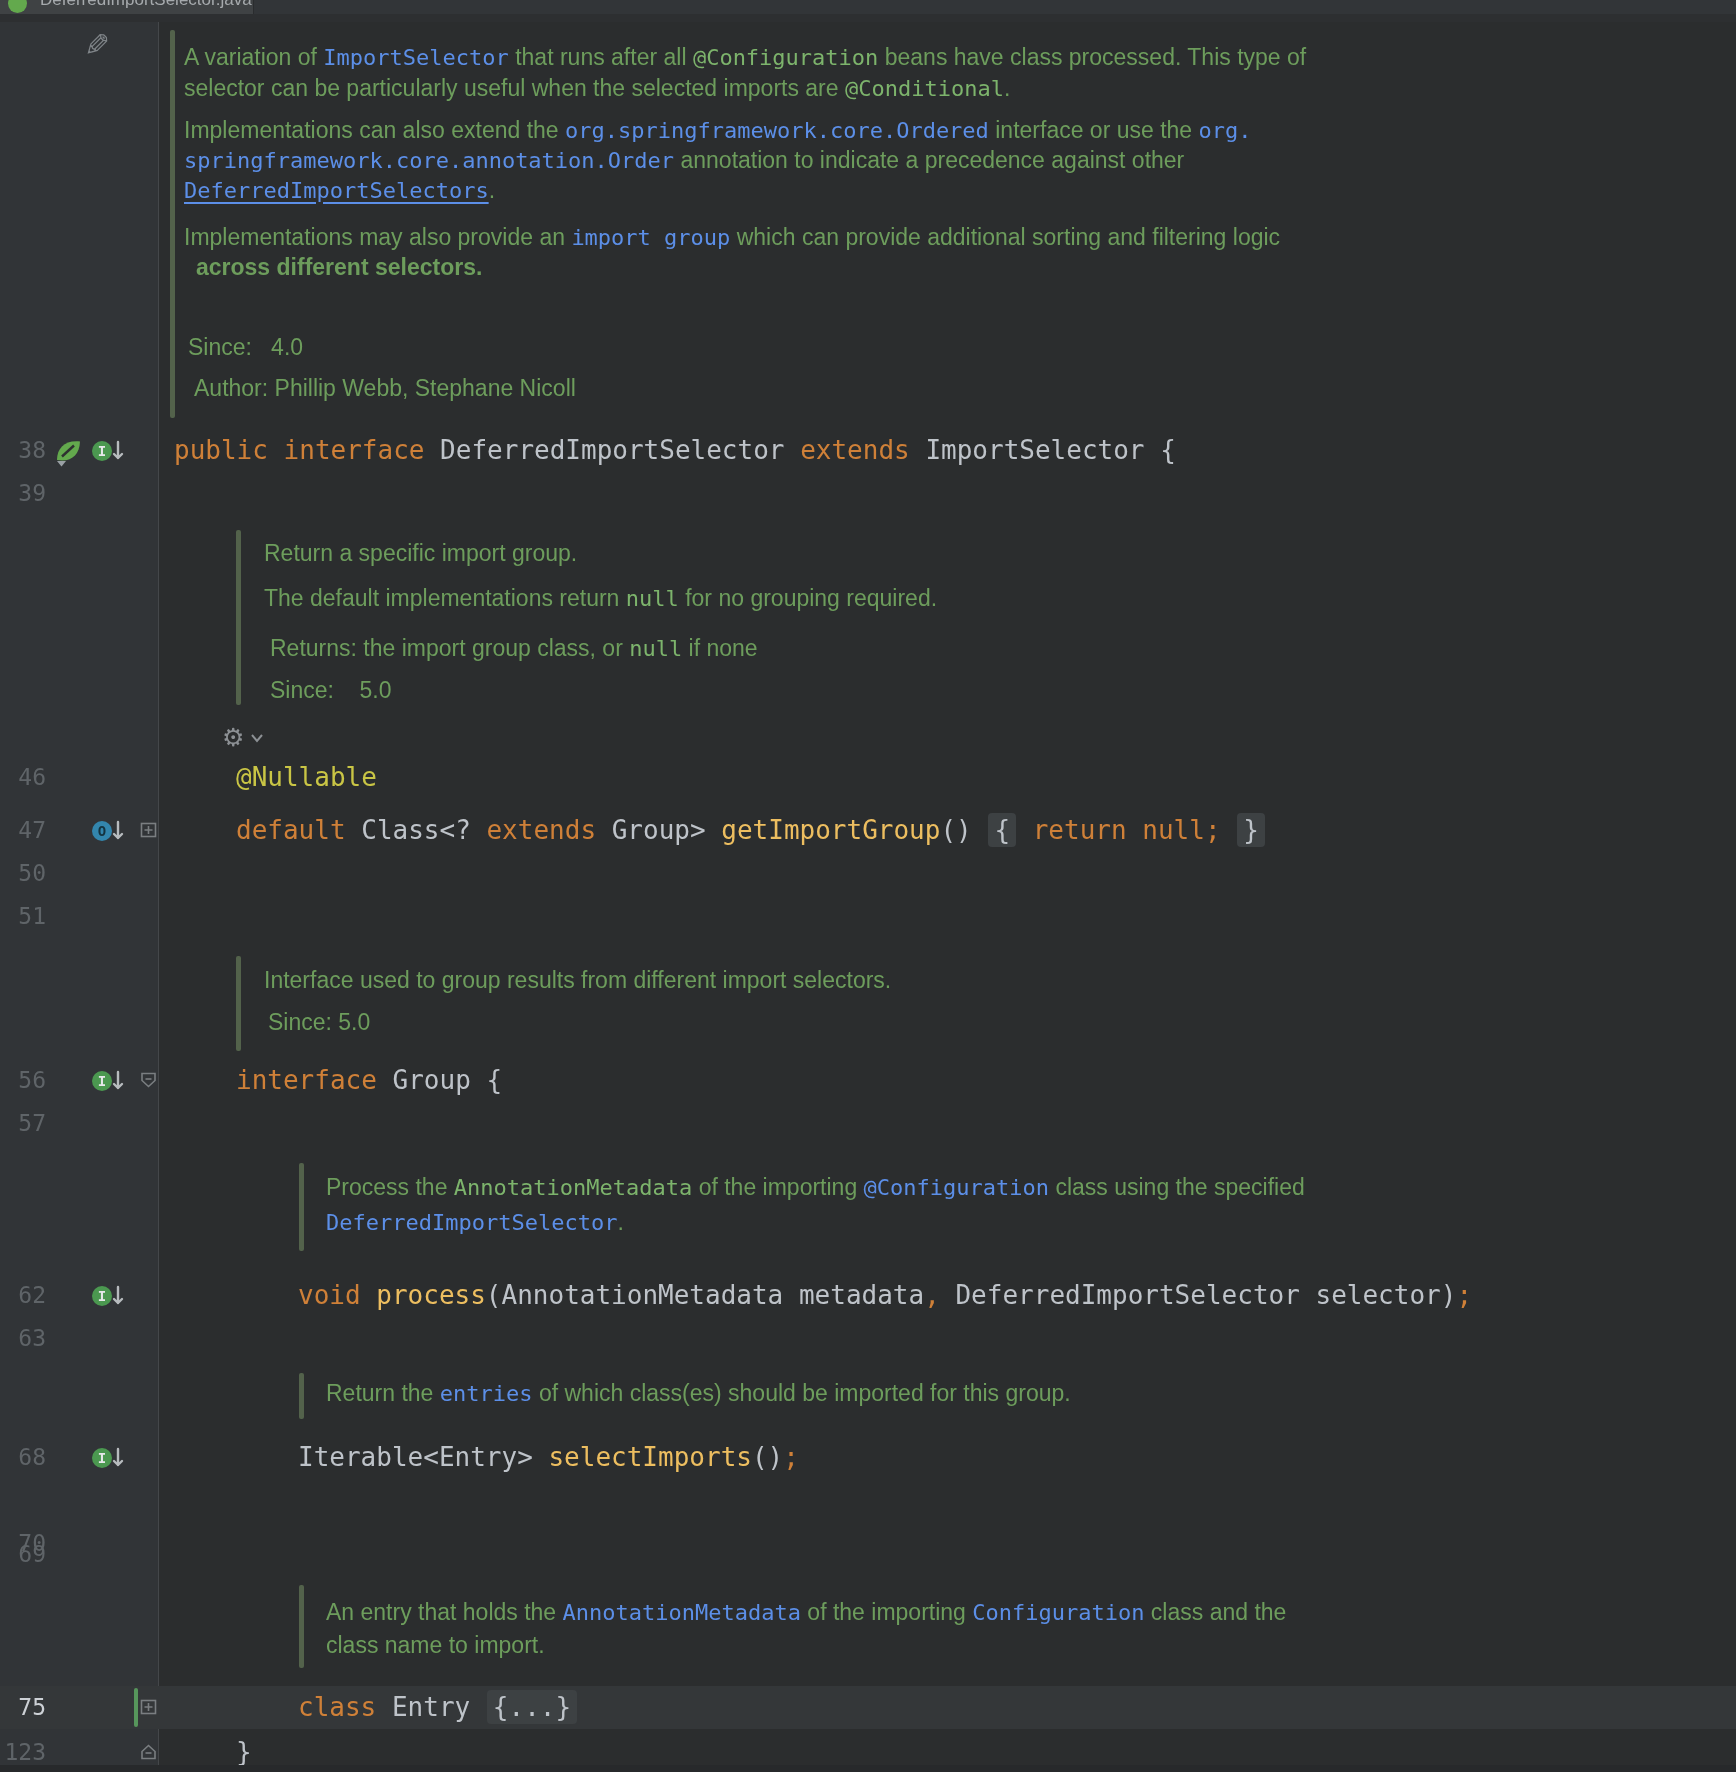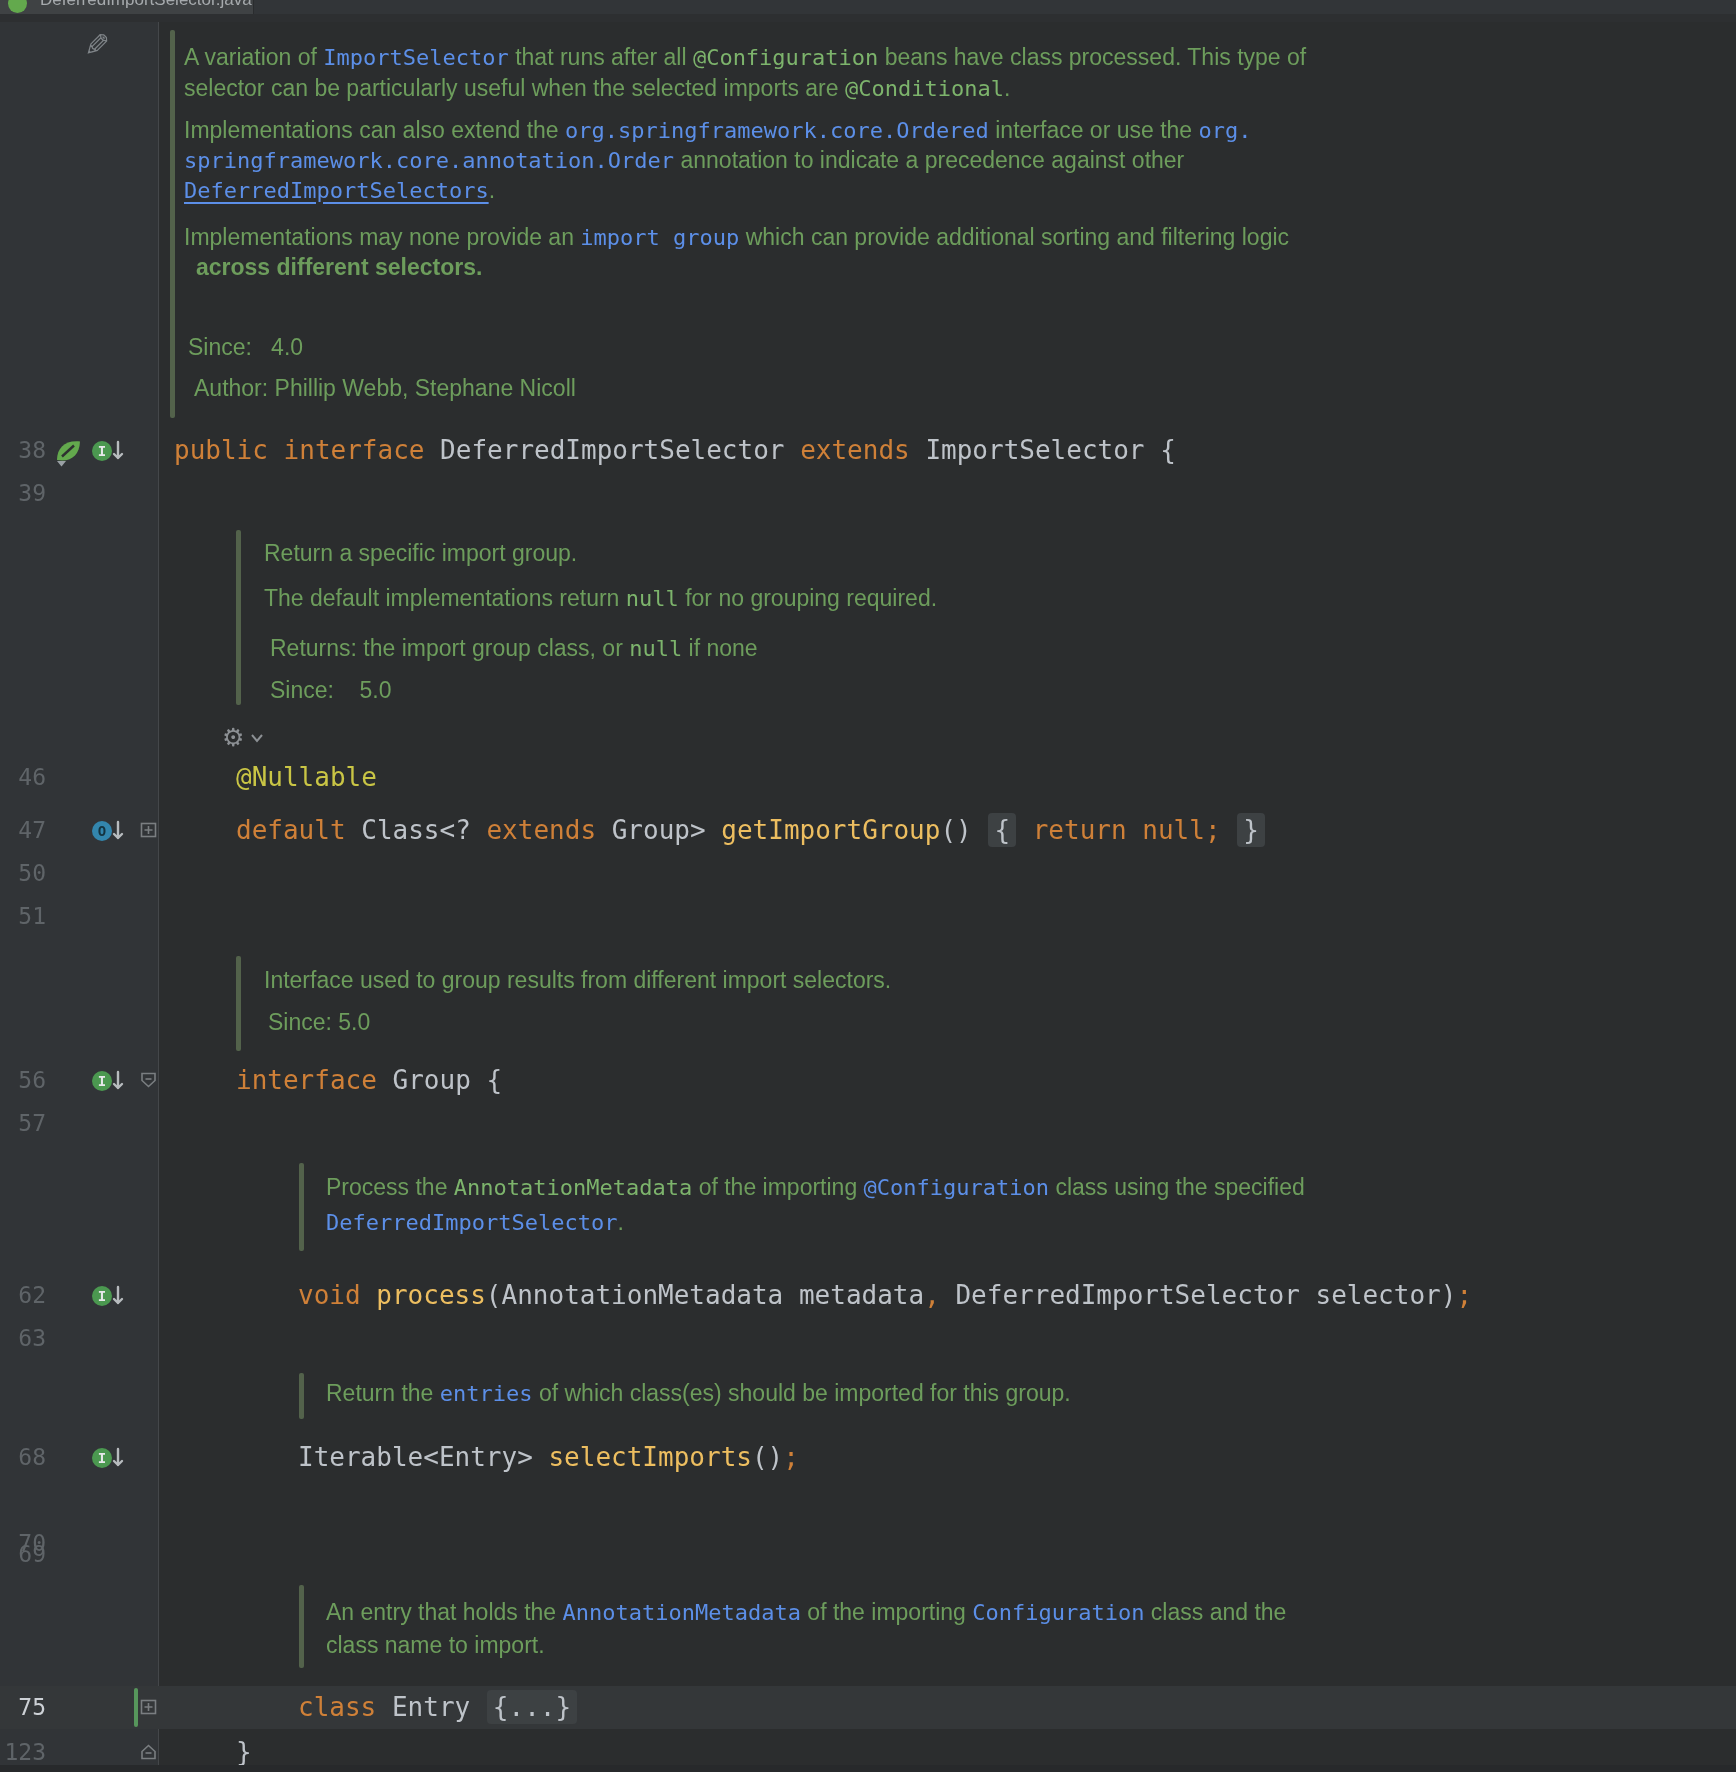--- a/index.html
+++ b/index.html
@@ -75,21 +75,21 @@
   <div id="bg-layer">
       <div class="caretline" style="top: 1686px; height: 43px;"></div>
     </div>
   <div id="doc-layer">
       <div class="docbar" style="left: 170px; top: 30px; height: 388px;"></div>
       <div class="dline" style="left: 184px; top: 42px;"><span class="r-g">A variation of </span><span class="r-bm">ImportSelector</span><span class="r-g"> that runs after all </span><span class="r-gm">@Configuration</span><span class="r-g"> beans have class processed. This type of</span></div>
       <div class="dline" style="left: 184px; top: 73px;"><span class="r-g">selector can be particularly useful when the selected imports are </span><span class="r-gm">@Conditional</span><span class="r-g">.</span></div>
       <div class="dline" style="left: 184px; top: 115px;"><span class="r-g">Implementations can also extend the </span><span class="r-bm">org.springframework.core.Ordered</span><span class="r-g"> interface or use the </span><span class="r-bm">org.</span></div>
       <div class="dline" style="left: 184px; top: 145px;"><span class="r-bm">springframework.core.annotation.Order</span><span class="r-g"> annotation to indicate a precedence against other</span></div>
       <div class="dline" style="left: 184px; top: 175px;"><span class="r-bml">DeferredImportSelectors</span><span class="r-g">.</span></div>
-      <div class="dline" style="left: 184px; top: 222px;"><span class="r-g">Implementations may none provide an </span><span class="r-bm">import group</span><span class="r-g"> which can provide additional sorting and filtering logic</span></div>
+      <div class="dline" style="left: 184px; top: 222px;"><span class="r-g">Implementations may also provide an </span><span class="r-bm">import group</span><span class="r-g"> which can provide additional sorting and filtering logic</span></div>
       <div class="dline" style="left: 196px; top: 252px; font-weight: bold;"><span class="r-g">across different selectors.</span></div>
       <div class="dline" style="left: 188px; top: 332px;"><span class="r-g">Since:   4.0</span></div>
       <div class="dline" style="left: 194px; top: 373px;"><span class="r-g">Author: Phillip Webb, Stephane Nicoll</span></div>
       <div class="docbar" style="left: 236px; top: 530px; height: 175px;"></div>
       <div class="dline" style="left: 264px; top: 538px;"><span class="r-g">Return a specific import group.</span></div>
       <div class="dline" style="left: 264px; top: 583px;"><span class="r-g">The default implementations return </span><span class="r-gm">null</span><span class="r-g"> for no grouping required.</span></div>
       <div class="dline" style="left: 270px; top: 633px;"><span class="r-g">Returns: the import group class, or </span><span class="r-gm">null</span><span class="r-g"> if none</span></div>
       <div class="dline" style="left: 270px; top: 675px;"><span class="r-g">Since:    5.0</span></div>
       <div class="docbar" style="left: 236px; top: 956px; height: 95px;"></div>
       <div class="dline" style="left: 264px; top: 965px;"><span class="r-g">Interface used to group results from different import selectors.</span></div>

